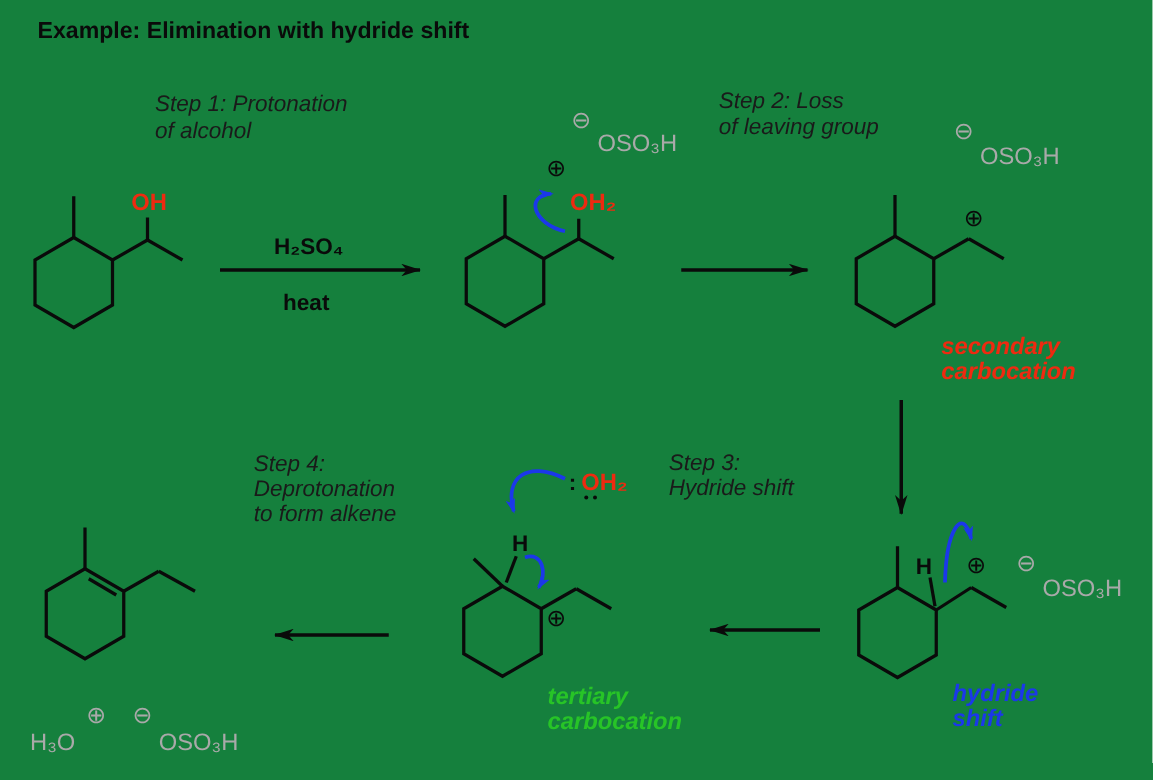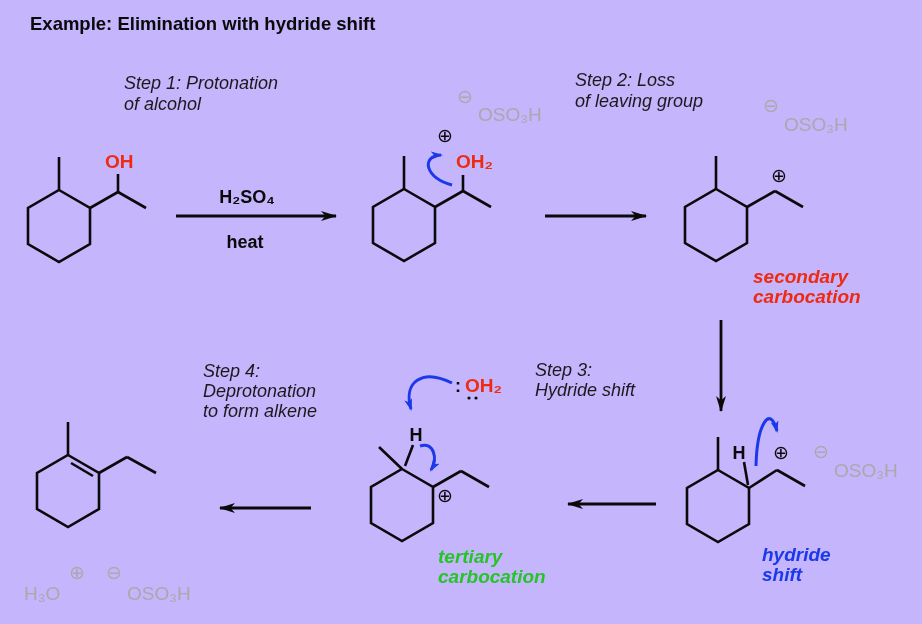--- a/index.html
+++ b/index.html
@@ -1,16 +1,16 @@
 <!DOCTYPE html>
 <html><head>
 <meta charset="utf-8">
 <style>
   html,body{margin:0;padding:0;background:#ffffff;}
-  .page{position:relative;width:922px;height:624px;background:#c4b5fd;overflow:hidden;}
+  .page{position:relative;width:922px;height:624px;background:#15803d;overflow:hidden;}
   svg{display:block;font-family:"Liberation Sans","DejaVu Sans",sans-serif;}
 
   .t-title   {font:bold 18.5px "Liberation Sans","DejaVu Sans",sans-serif; fill:#0a0a0a;}
   .t-step    {font:italic 18px "Liberation Sans","DejaVu Sans",sans-serif; fill:#1a1a1a;}
   .t-reagent {font:bold 18px "Liberation Sans","DejaVu Sans",sans-serif; fill:#0a0a0a;}
   .t-atom-red{font:bold 19px "Liberation Sans","DejaVu Sans",sans-serif; fill:#ee2a10;}
   .t-atom-blk{font:bold 18px "Liberation Sans","DejaVu Sans",sans-serif; fill:#0a0a0a;}
   .t-gray    {font:19px "Liberation Sans","DejaVu Sans",sans-serif; fill:#a9a9a9;}
   .t-lab-red {font:bold italic 19px "Liberation Sans","DejaVu Sans",sans-serif; fill:#ee2a10;}
   .t-lab-grn {font:bold italic 19px "Liberation Sans","DejaVu Sans",sans-serif; fill:#27c427;}

